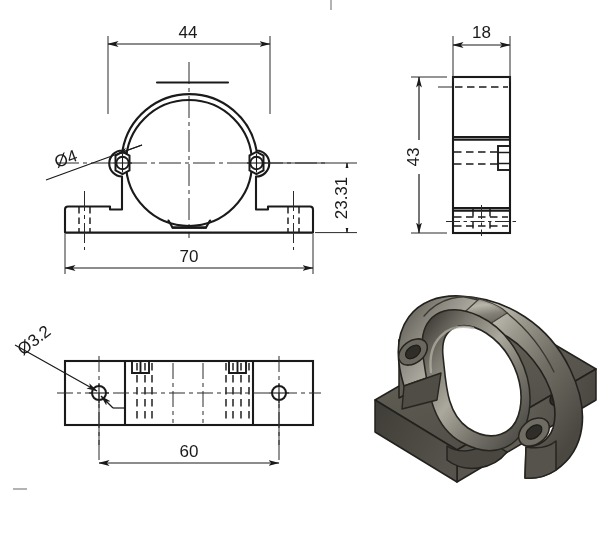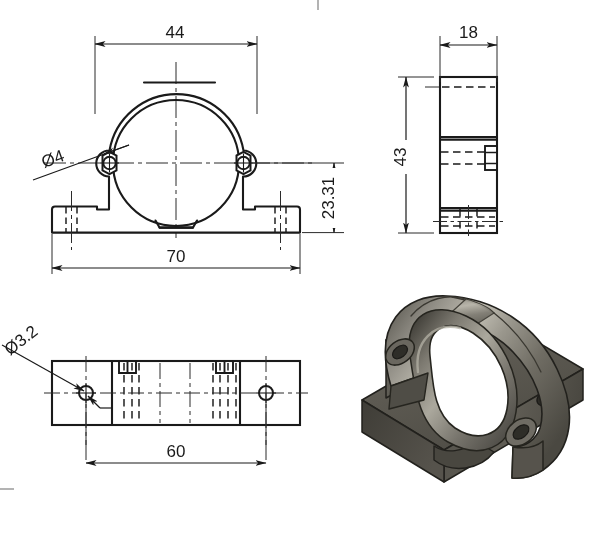--- a/index.html
+++ b/index.html
@@ -9,21 +9,21 @@
   }
   body {
     width: 600px;
     height: 536px;
     font-family: "Liberation Sans", sans-serif;
     overflow: hidden;
     position: relative;
   }
   #sheet {
     position: absolute;
-    left: 0; top: 0;
+    left: 13px; top: 0;
     width: 476px;
     height: 536px;
     border-radius: 16px;
   }
   .dimtext {
     font-family: "Liberation Sans", sans-serif;
     font-size: 17px;
     fill: #1a1a1a;
   }
   svg { display: block; }

